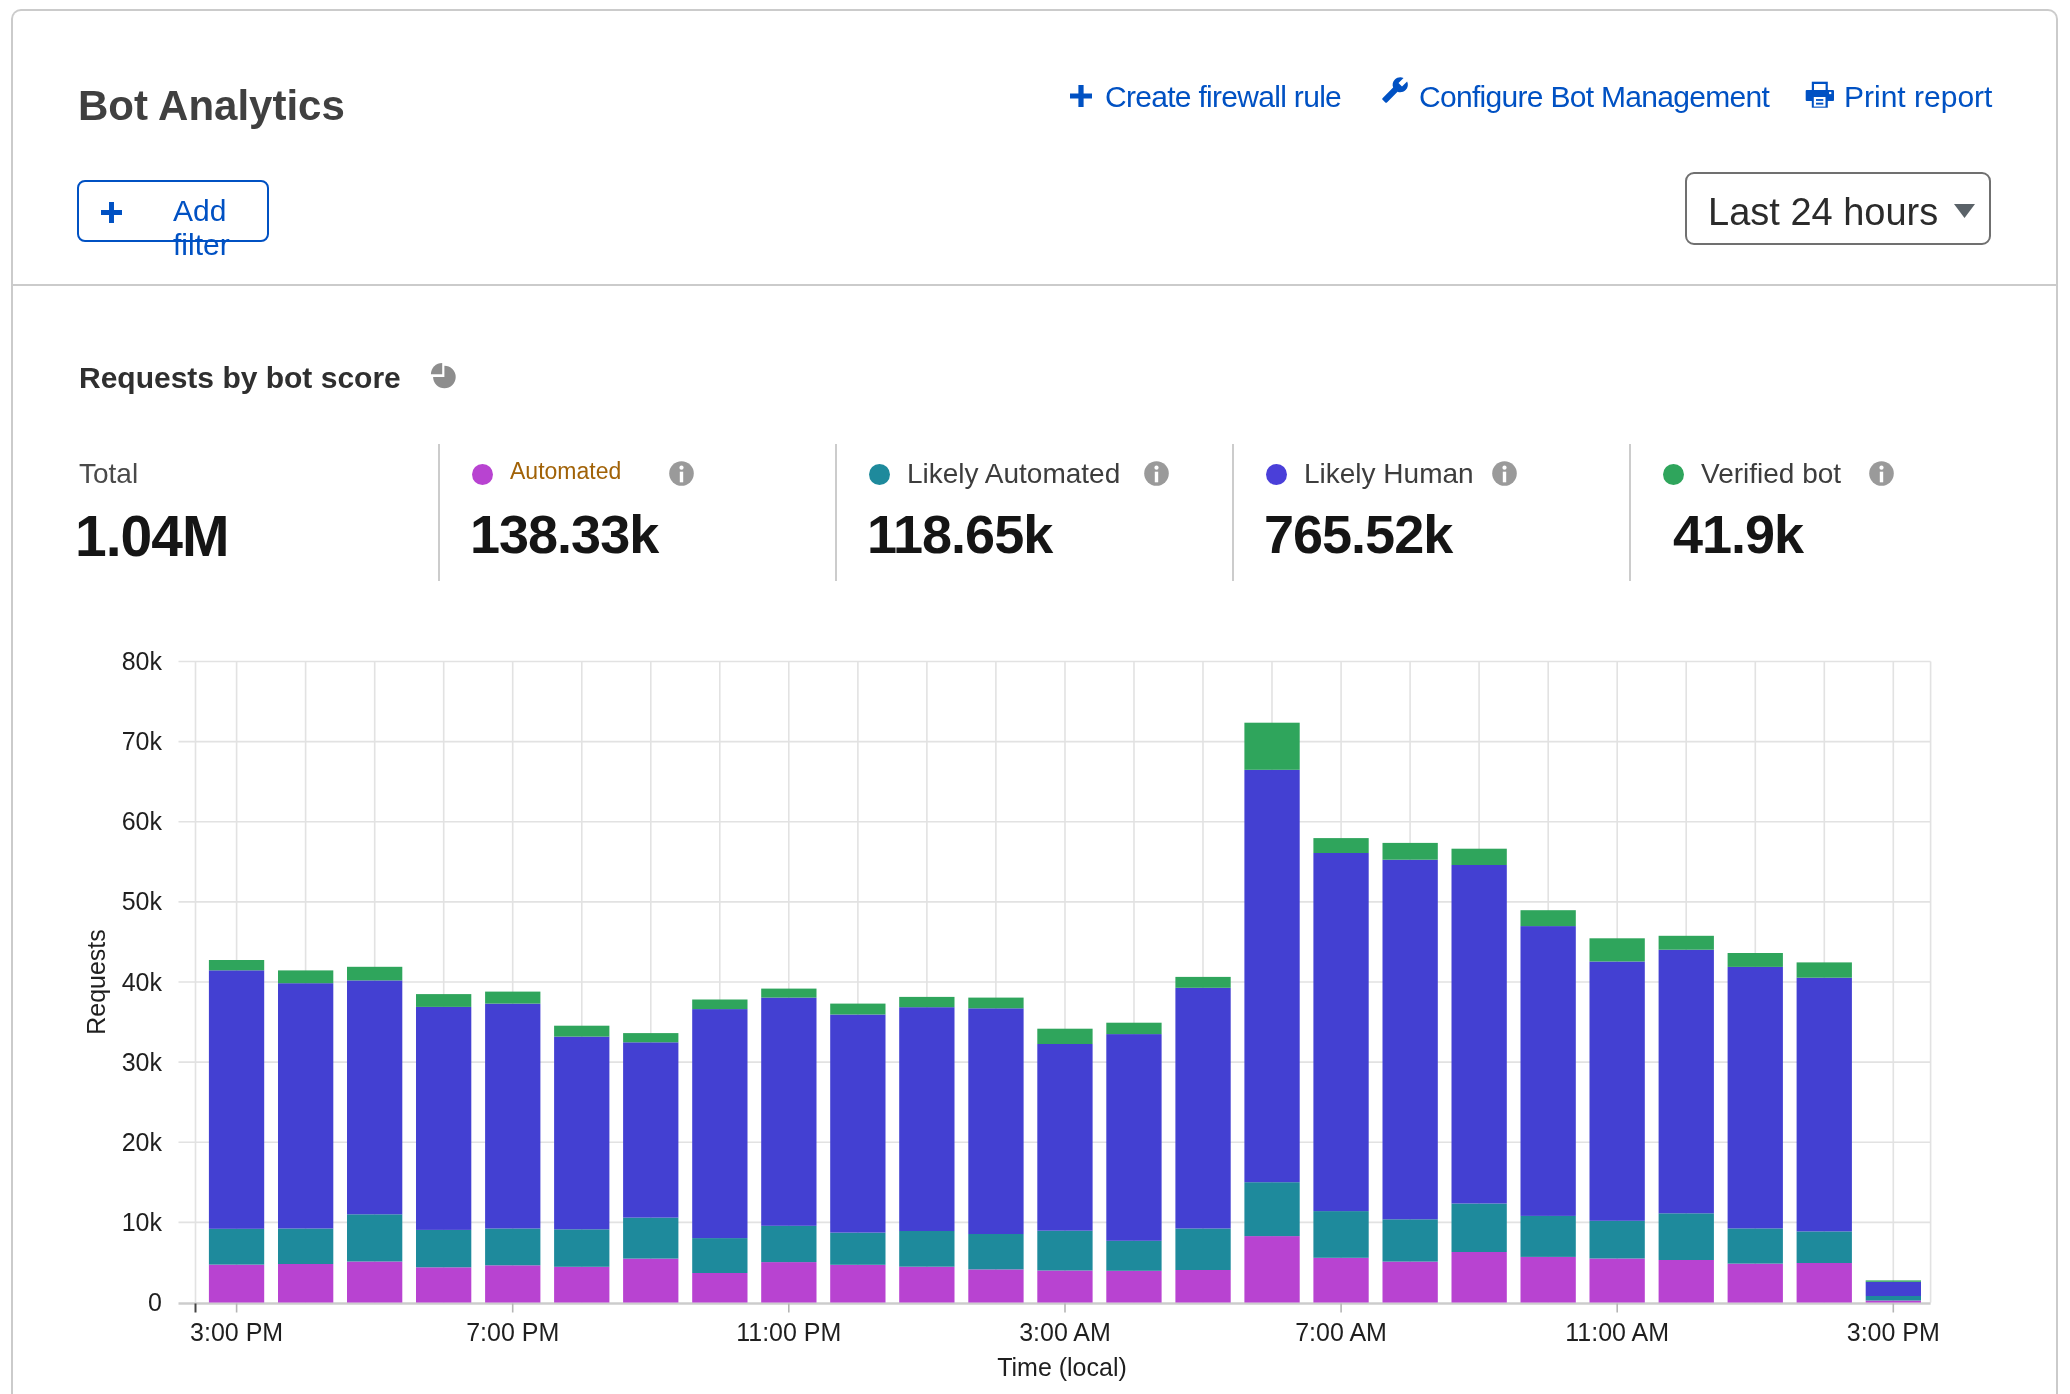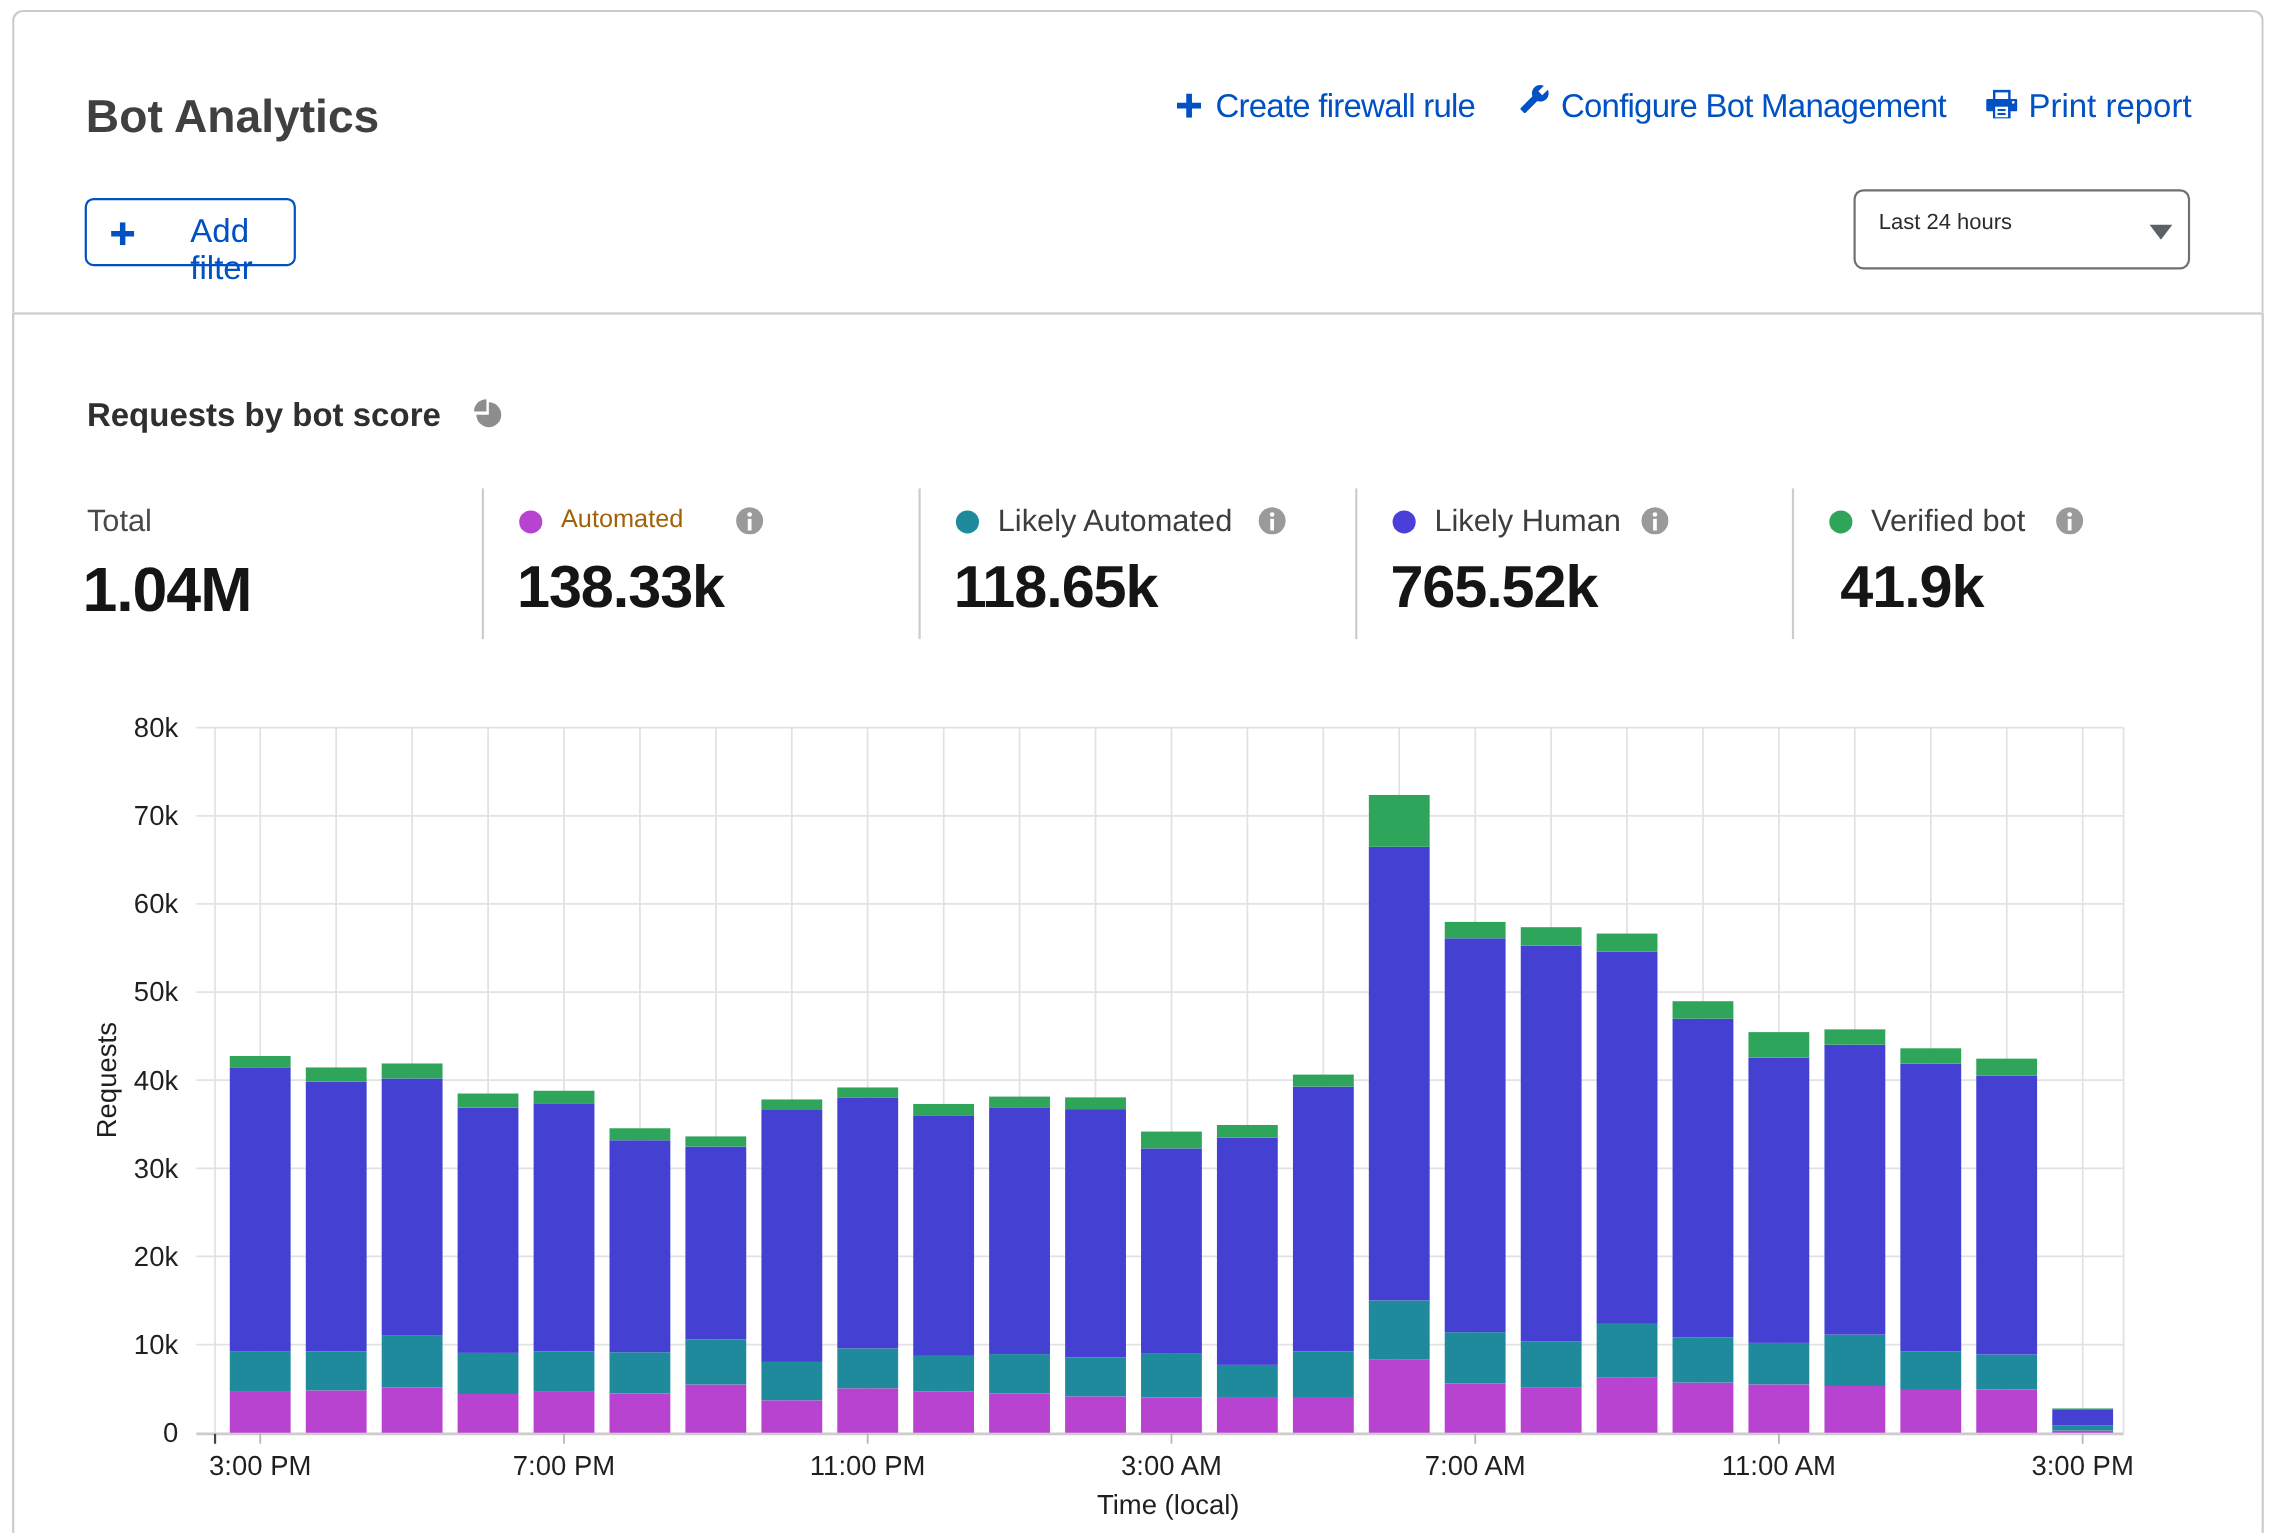--- a/index.html
+++ b/index.html
@@ -46,21 +46,21 @@
 </div>
 
 <div class="abs" style="left:77px; top:180px; width:192px; height:62px; border:2px solid #0051c3; border-radius:8px;">
   <svg width="21" height="21" viewBox="0 0 22 22" style="position:absolute; left:22px; top:20px;">
       <path d="M8.4 0 h5.2 v8.4 h8.4 v5.2 h-8.4 v8.4 h-5.2 v-8.4 h-8.4 v-5.2 h8.4 z" fill="#0051c3"></path>
     </svg>
   <span style="position:absolute; left:58px; top:12px; font-size:30px; color:#0051c3;margin-left:36px;">Add filter</span>
 </div>
 
 <div class="abs" style="left:1685px; top:172px; width:306px; height:73px; border:2px solid #707070; border-radius:9px;">
-  <span style="position:absolute; left:21px; top:17px; font-size:20px; color:#2b2b2b;">Last 24 hours</span>
+  <span style="position:absolute; left:21px; top:17px; font-size:38px; color:#2b2b2b;">Last 24 hours</span>
   <svg width="21" height="14" viewBox="0 0 21 14" style="position:absolute; right:14px; top:30px;">
       <path d="M0 0 h21 l-10.5 14 z" fill="#5a6268"></path>
     </svg>
 </div>
 
 <div class="abs" style="left:79px; top:361px; font-size:30px; font-weight:700; color:#2f2f2f;">Requests by bot score</div>
 <svg width="28" height="28" viewBox="0 0 28 28" style="position:absolute; left:429px; top:361px;">
   <path d="M15.4 16 L4.1 16 A11.3 11.3 0 1 0 15.4 4.7 Z" fill="#8d8d8d"></path>
   <path d="M13.2 13.2 L1.9 13.2 A11.3 11.3 0 0 1 13.2 1.9 Z" fill="#8d8d8d"></path>
 </svg>

